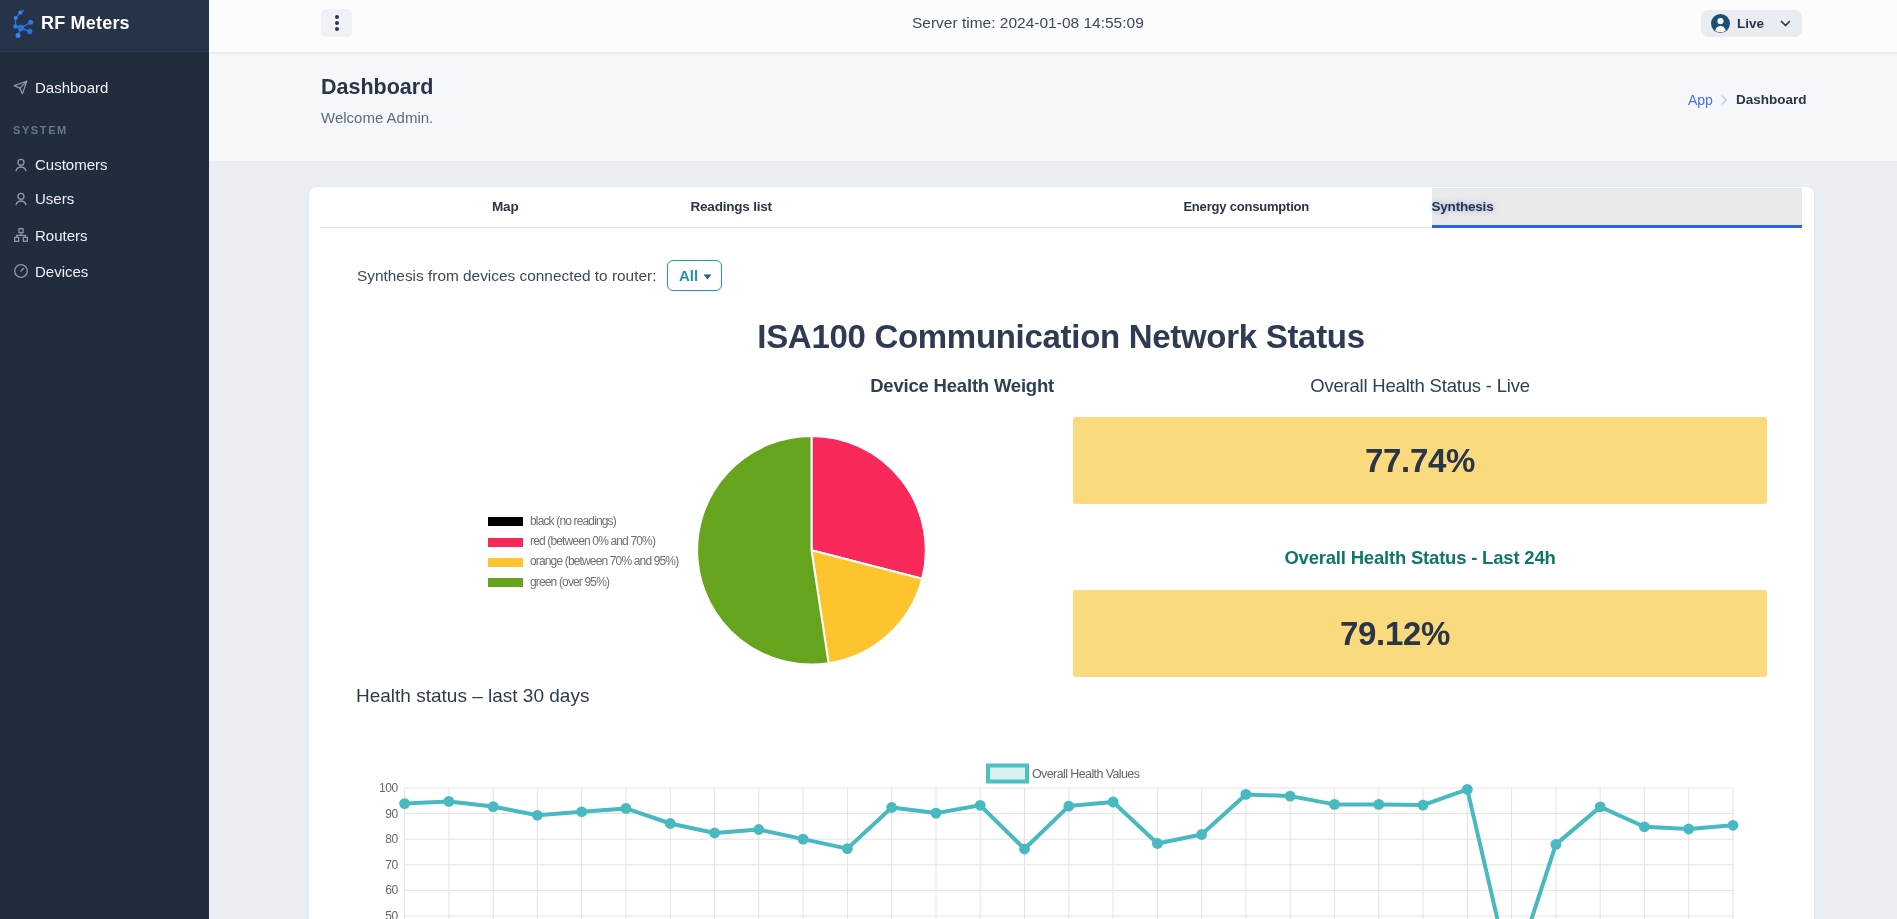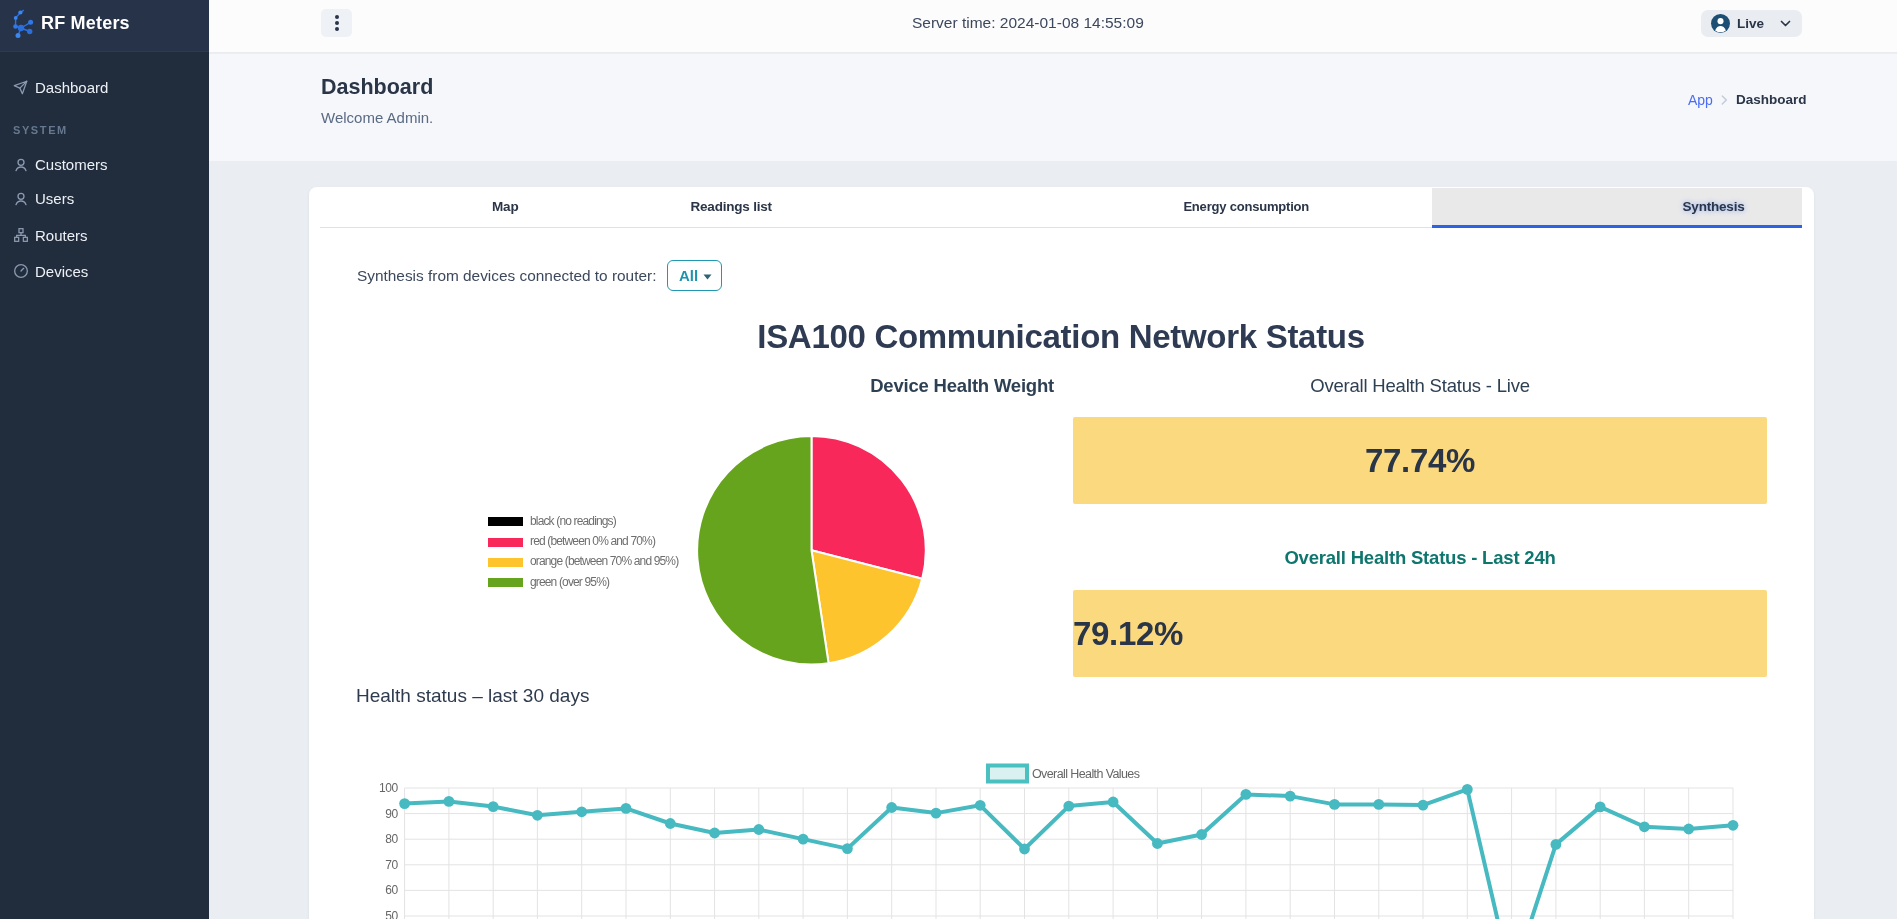--- a/index.html
+++ b/index.html
@@ -99,39 +99,39 @@
 <div class="abs" style="left:1736px;top:92px;font-size:13.5px;font-weight:700;color:#2a3547">Dashboard</div>
 
 <div class="abs" style="left:309px;top:187px;width:1505px;height:733px;background:#fff;border-radius:8px 8px 0 0;box-shadow:0 1px 3px rgba(30,40,60,.08)"></div>
 
 <div class="abs" style="left:320px;top:226.5px;width:1482px;height:1px;background:#dde1e8"></div>
 <div class="abs" style="left:1431.5px;top:188px;width:370.5px;height:37px;background:#e9e9ea"></div>
 <div class="abs" style="left:1431.5px;top:225px;width:370.5px;height:3px;background:#2a63e4"></div>
 <div class="abs" style="left:320px;top:188px;width:370.5px;height:37px;line-height:37px;text-align:center;font-size:13.5px;font-weight:700;letter-spacing:-0.2px">Map</div>
 <div class="abs" style="left:690.5px;top:188px;width:370.5px;height:37px;line-height:37px;text-align:left;font-size:13.5px;font-weight:700;letter-spacing:-0.2px">Readings list</div>
 <div class="abs" style="left:1061px;top:188px;width:370.5px;height:37px;line-height:37px;text-align:center;font-size:13px;font-weight:700;letter-spacing:-0.2px">Energy consumption</div>
-<div class="abs" style="left:1431.5px;top:188px;width:313px;height:37px;line-height:37px;text-align:right;font-size:13.5px;font-weight:700;letter-spacing:-0.2px;text-shadow:0 0 5px rgba(59,115,245,.55)">Synthesis</div>
+<div class="abs" style="left:1431.5px;top:188px;width:313px;height:37px;line-height:37px;text-align:left;font-size:13.5px;font-weight:700;letter-spacing:-0.2px;text-shadow:0 0 5px rgba(59,115,245,.55)">Synthesis</div>
 
 <div class="abs" style="left:357px;top:267px;font-size:15.4px;color:#3c485c">Synthesis from devices connected to router:</div>
 <div class="abs" style="left:667px;top:260px;width:55px;height:31px;border:1.6px solid #2097b3;border-radius:6px;background:#fff"></div>
 <div class="abs" style="left:679px;top:267px;font-size:15px;font-weight:700;color:#1f93ae">All</div>
 <svg class="abs" style="left:703px;top:274px" width="9" height="6" viewBox="0 0 9 6">
     <polygon points="0.5,0.5 8.5,0.5 4.5,5.5" fill="#2a6475"></polygon>
   </svg>
 
 <div class="abs" style="left:0;top:318px;width:2122px;text-align:center;font-size:33px;font-weight:700;letter-spacing:-0.3px;color:#2e3b52">ISA100 Communication Network Status</div>
 
 <div class="abs" style="left:354px;top:375px;width:700px;text-align:right;font-size:18.5px;font-weight:700;letter-spacing:-0.2px;color:#2e4053">Device Health Weight</div>
 <div class="abs" style="left:1070px;top:375px;width:700px;text-align:center;font-size:18.5px;font-weight:400;letter-spacing:-0.2px;color:#2e4053">Overall Health Status - Live</div>
 <div class="abs" style="left:1070px;top:547px;width:700px;text-align:center;font-size:18.5px;font-weight:700;letter-spacing:-0.2px;color:#0f766e">Overall Health Status - Last 24h</div>
 
 <div class="abs" style="left:1073px;top:417px;width:694px;height:87px;background:#fbd97e;border-radius:2px"></div>
 <div class="abs" style="left:1073px;top:417px;width:694px;height:85px;line-height:87px;text-align:center;font-size:33px;font-weight:700;letter-spacing:-0.3px;color:#2a3547">77.74%</div>
 <div class="abs" style="left:1073px;top:590px;width:694px;height:87px;background:#fbd97e;border-radius:2px"></div>
-<div class="abs" style="left:1073px;top:590px;width:722px;height:87px;line-height:87px;font-size:33px;font-weight:700;letter-spacing:-0.3px;color:#2a3547">79.12%</div>
+<div class="abs" style="left:1034px;top:590px;width:722px;height:87px;line-height:87px;text-align:center;font-size:33px;font-weight:700;letter-spacing:-0.3px;color:#2a3547">79.12%</div>
 
 <svg style="position:absolute;left:695px;top:436px" width="234" height="231" viewBox="0 0 234 231">
 <path d="M116.5,114.3 L116.5,0.0 A114.3,114.3 0 0 1 227.2,142.7 Z" fill="#f8285a" stroke="#fff" stroke-width="2" stroke-linejoin="round"></path>
 <path d="M116.5,114.3 L227.2,142.7 A114.3,114.3 0 0 1 133.6,227.3 Z" fill="#fdc42e" stroke="#fff" stroke-width="2" stroke-linejoin="round"></path>
 <path d="M116.5,114.3 L133.6,227.3 A114.3,114.3 0 1 1 116.5,0.0 Z" fill="#67a41e" stroke="#fff" stroke-width="2" stroke-linejoin="round"></path>
 </svg>
 <div style="position:absolute;left:488px;top:517.3px;width:35px;height:9px;background:#000000"></div>
 <div style="position:absolute;left:530px;top:513.8px;font-size:12px;letter-spacing:-0.85px;color:#6e6e6e">black (no readings)</div>
 <div style="position:absolute;left:488px;top:537.6px;width:35px;height:9px;background:#f8285a"></div>
 <div style="position:absolute;left:530px;top:534.1px;font-size:12px;letter-spacing:-0.85px;color:#6e6e6e">red (between 0% and 70%)</div>

